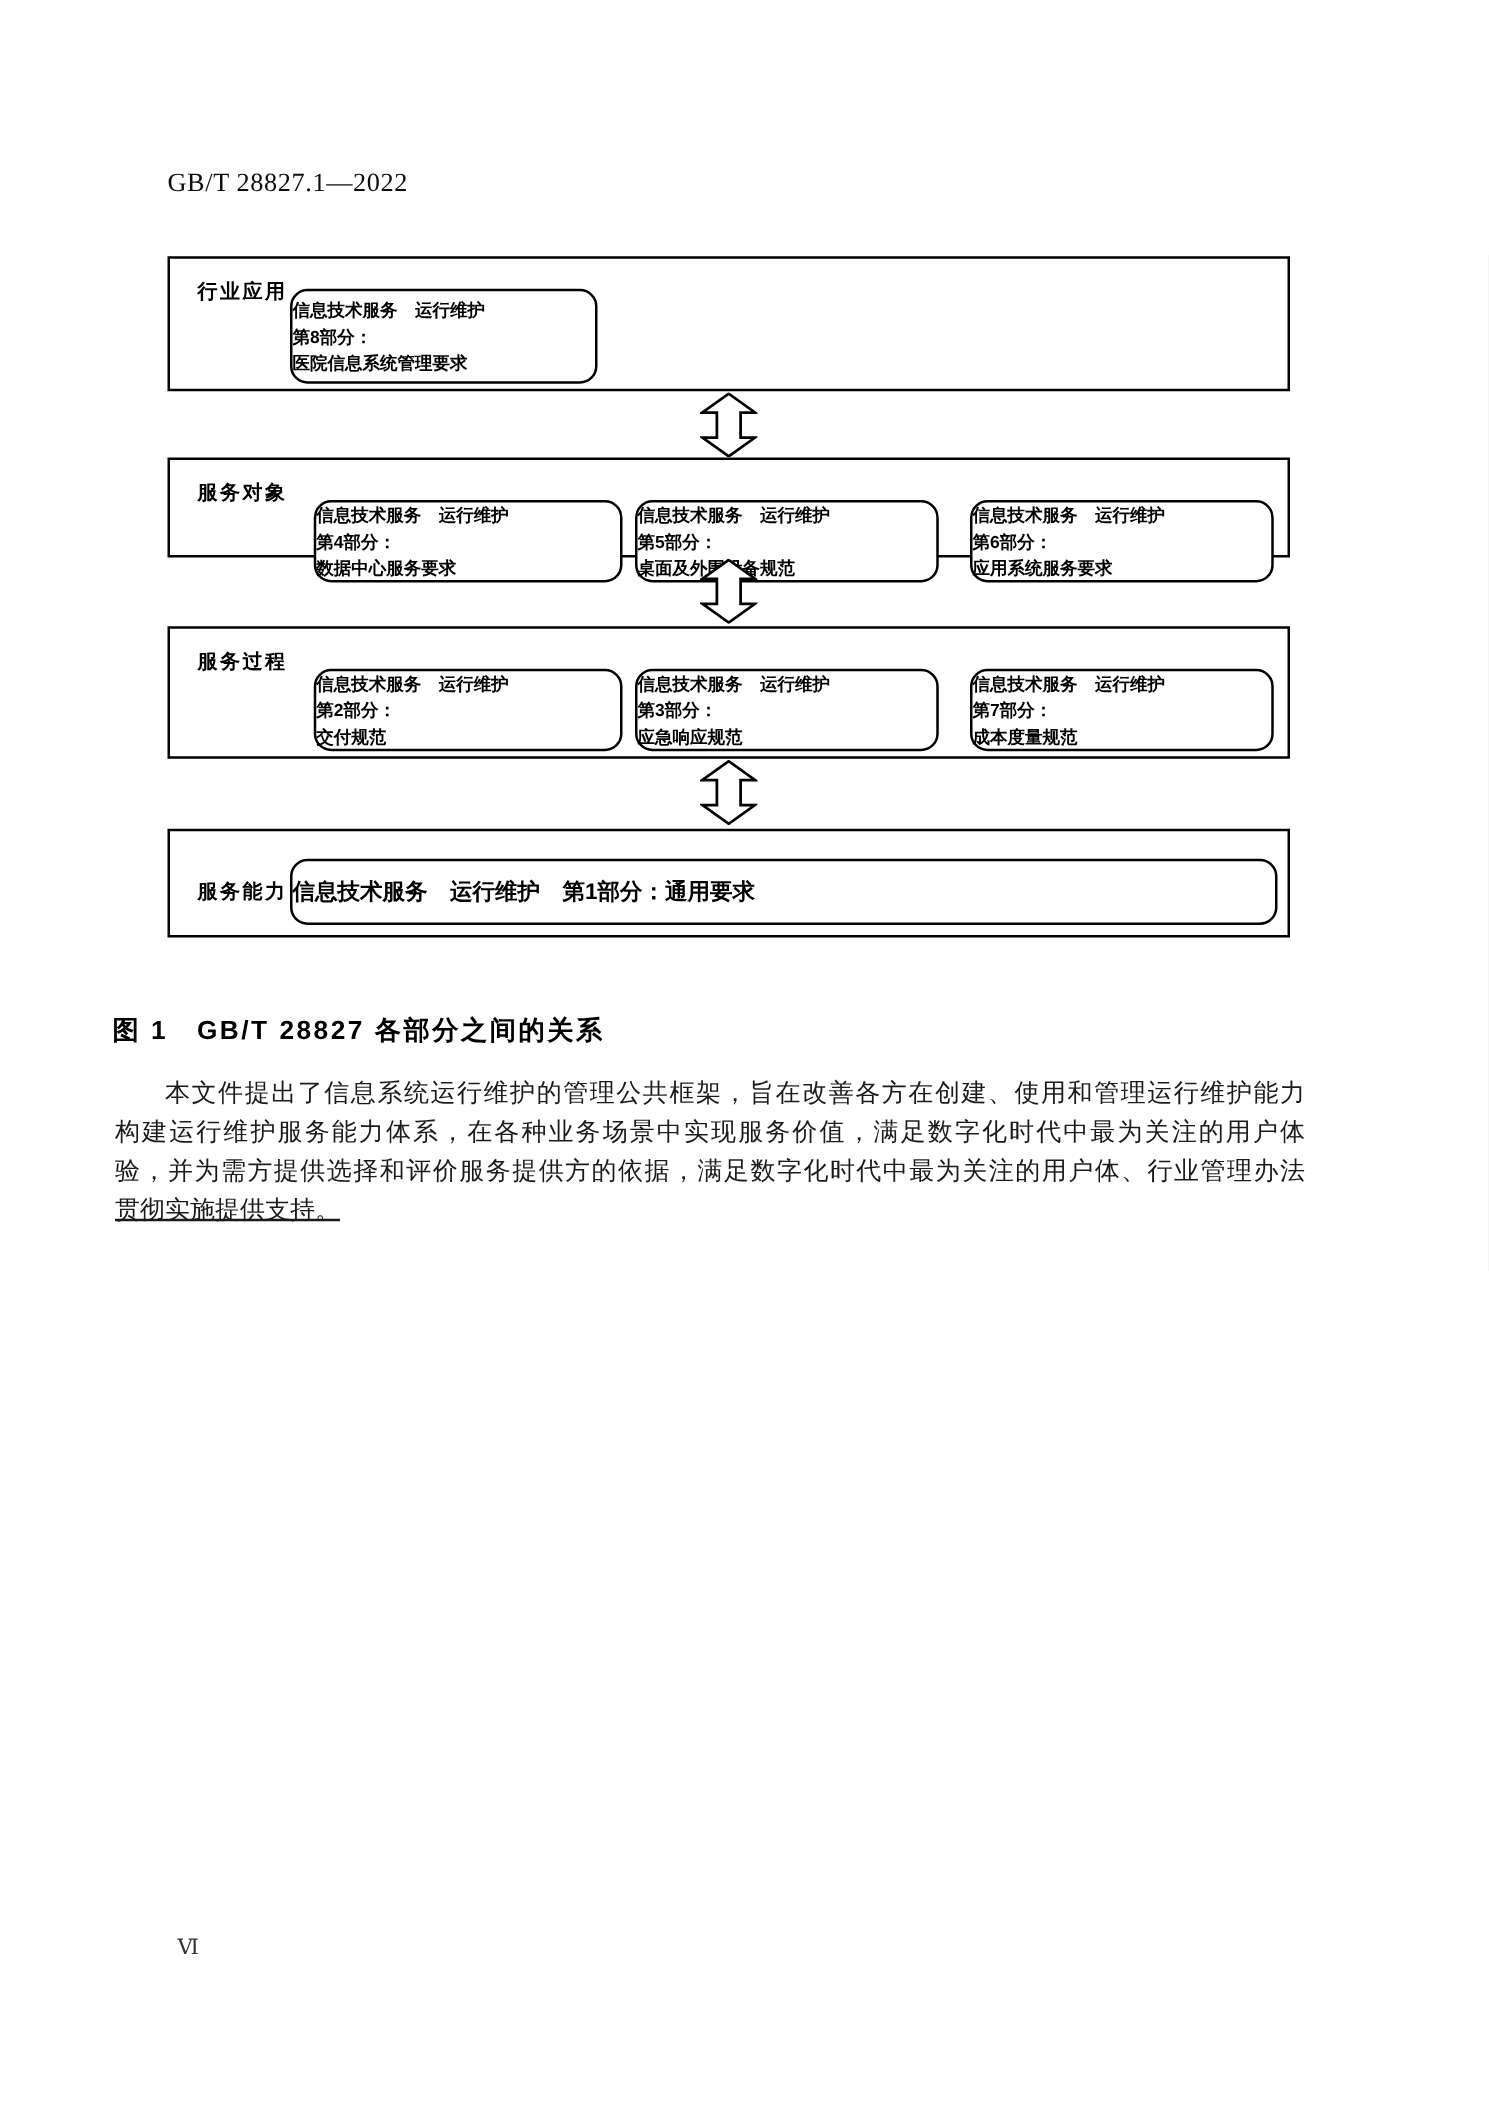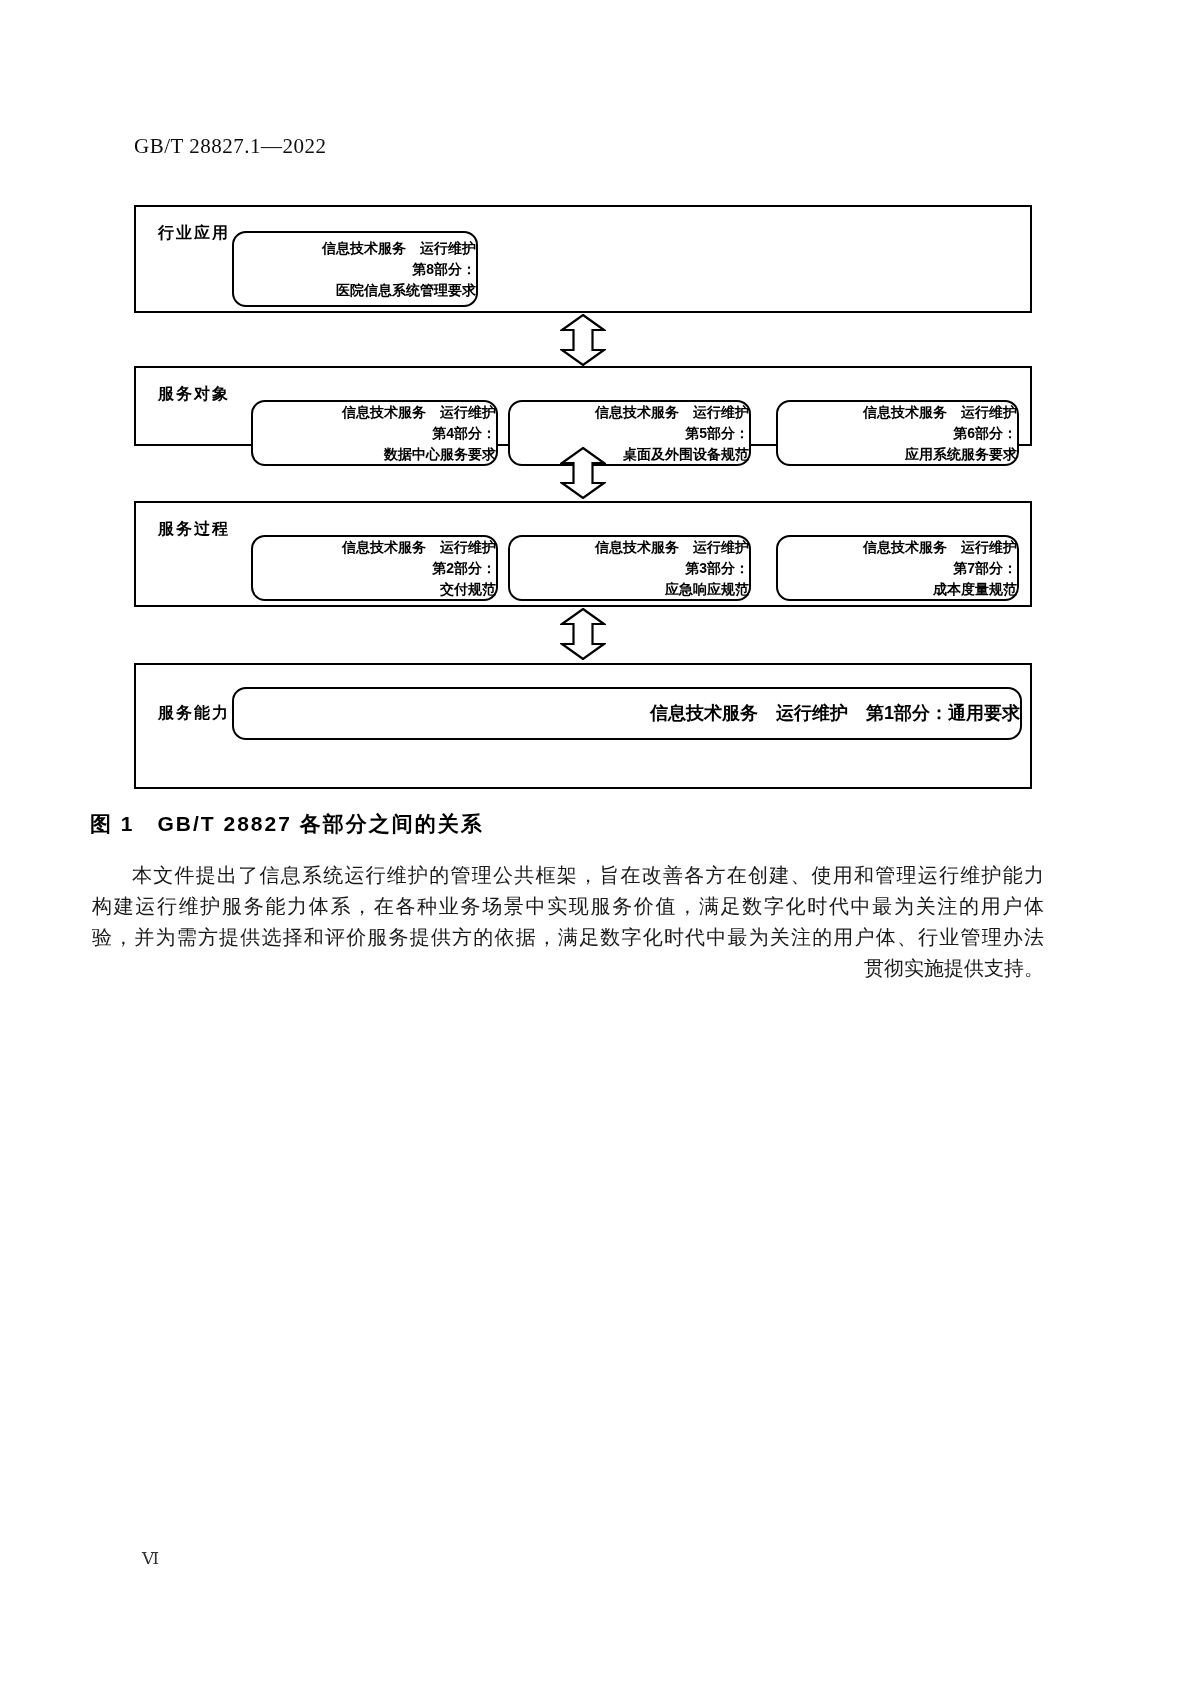--- a/index.html
+++ b/index.html
@@ -12,30 +12,30 @@
     position:absolute;left:134px;top:134px;
     font-family:"Liberation Serif","DejaVu Serif",serif;
     font-weight:normal;font-size:21px;letter-spacing:0.5px;color:#0d0d0d;
   }
   
   .diagram{position:absolute;left:134px;top:205px;width:898px;}
   .band{position:relative;border:2px solid #000;box-sizing:border-box;background:#fff;}
   .band1{height:108px;}
   .band2{height:80px;}
   .band3{height:106px;}
-  .band4{height:126px;}
+  .band4{height:87px;}
   .band-label{
     position:absolute;left:22px;top:16px;
     font-family:"Liberation Sans","DejaVu Sans",sans-serif;
     font-weight:bold;font-size:16px;letter-spacing:2px;color:#000;
   }
   .band4 .band-label{top:38px;}
   .rbox{
     position:absolute;border:2px solid #000;border-radius:14px;box-sizing:border-box;
-    display:flex;flex-direction:column;justify-content:center;align-items:flex-end;
+    display:flex;flex-direction:column;justify-content:center;align-items:flex-start;
     font-family:"Liberation Sans","DejaVu Sans",sans-serif;
     font-weight:bold;font-size:14px;line-height:21px;text-align:center;
     background:#fff;color:#000;
   }
   .b1-box{left:96px;top:24px;width:246px;height:76px;}
   .b2-box1{left:115px;top:32px;width:247px;height:66px;}
   .b2-box2{left:372px;top:32px;width:243px;height:66px;}
   .b2-box3{left:640px;top:32px;width:243px;height:66px;}
   .b3-box1{left:115px;top:32px;width:247px;height:66px;}
   .b3-box2{left:372px;top:32px;width:243px;height:66px;}
@@ -51,21 +51,21 @@
     position:absolute;left:90px;top:810px;width:952px;
     font-family:"Liberation Sans","DejaVu Sans",sans-serif;
     font-weight:bold;font-size:21px;letter-spacing:2px;color:#000;
   }
   .body-text{
     position:absolute;left:92px;top:860px;width:952px;
     font-size:20px;line-height:31px;color:#1a1a1a;
   }
   .jline{text-align:justify;text-align-last:justify;}
   .indent{text-indent:2em;}
-  .lastline{text-align:right;}
+  .lastline{text-align:left;text-decoration:underline;}
   .page-number{
     position:absolute;left:142px;top:1548px;
     font-size:17px;color:#333;letter-spacing:1px;
   }
 </style>
 </head>
 <body>
 
 <div class="page">
 

